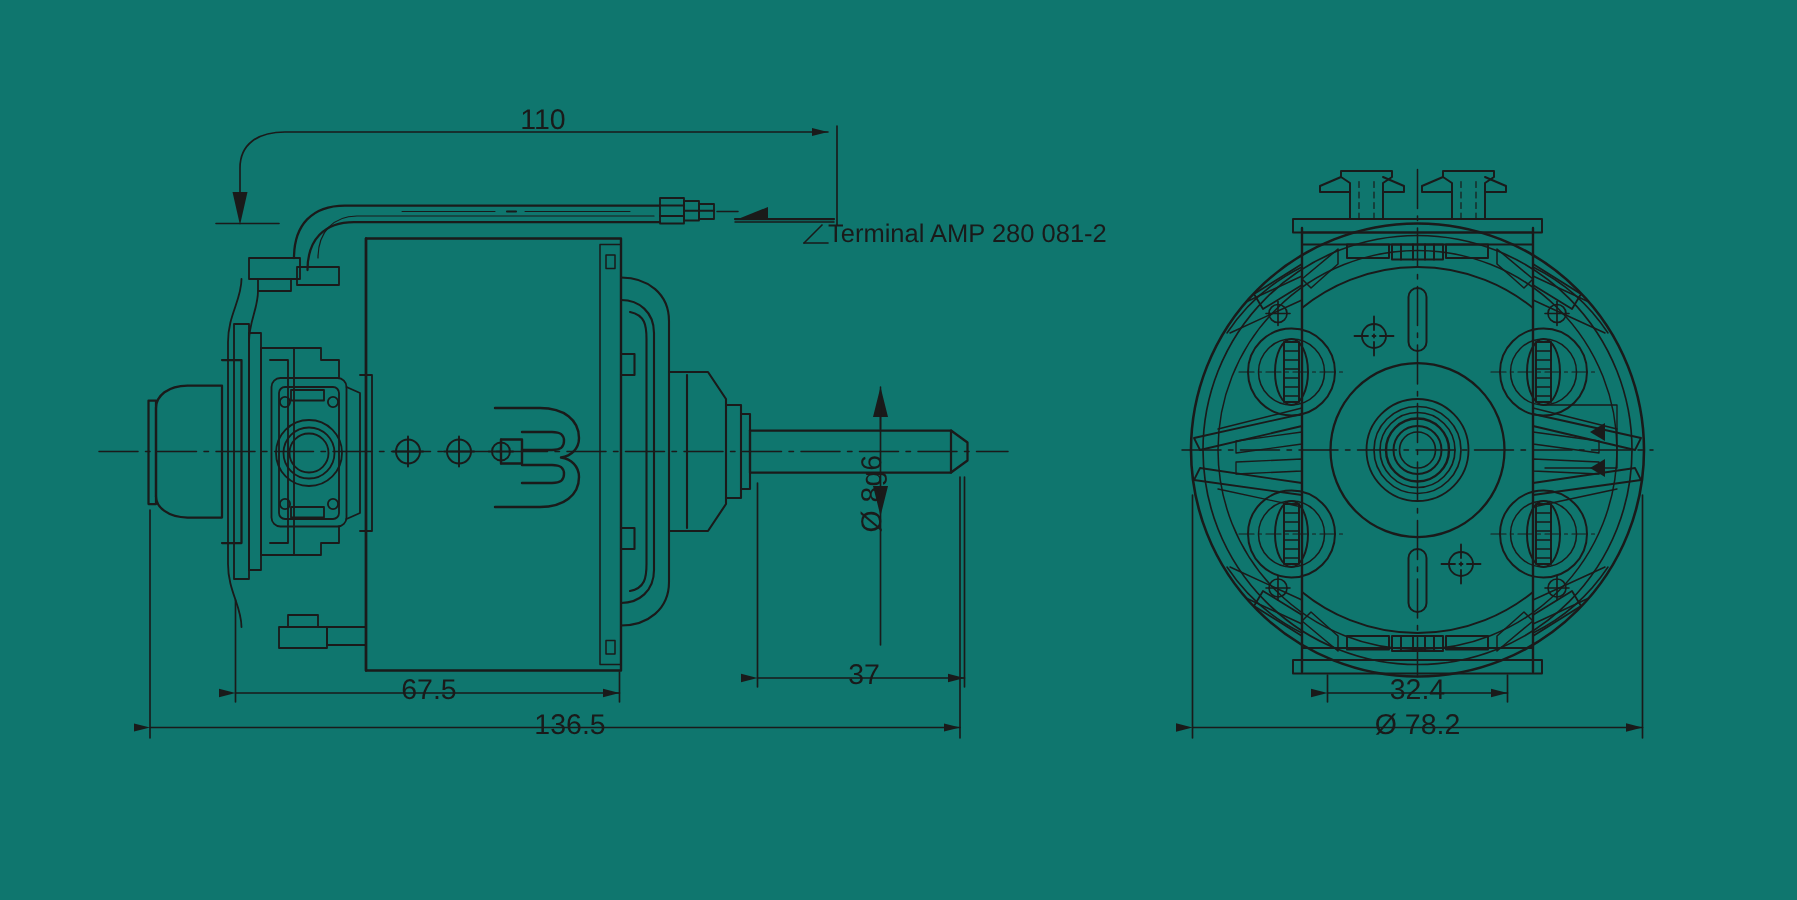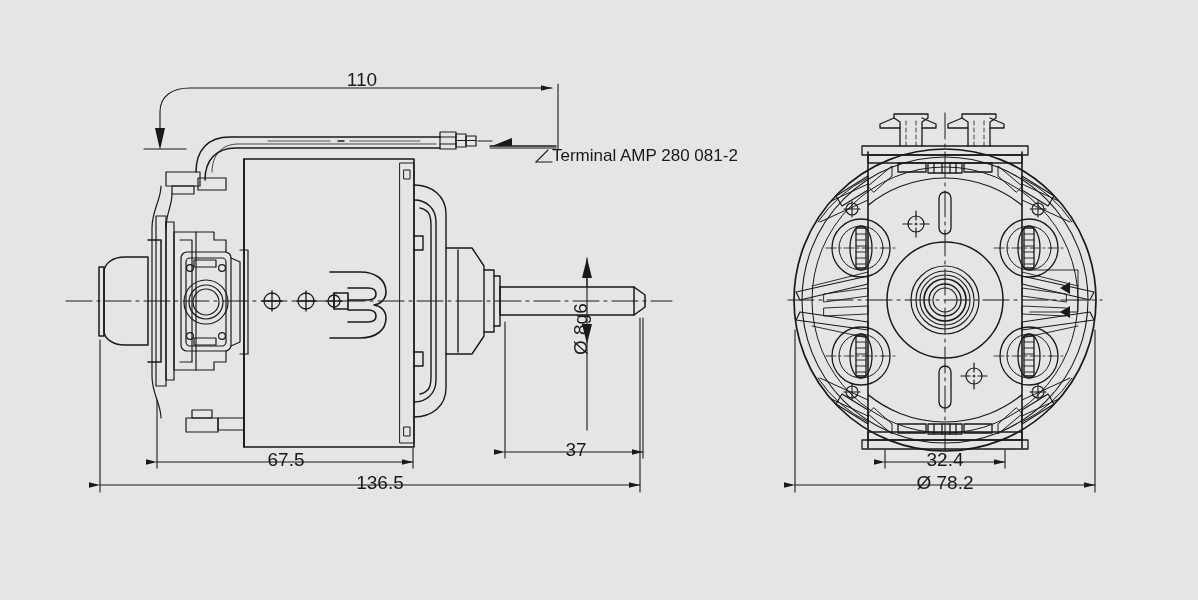--- a/index.html
+++ b/index.html
@@ -4,21 +4,21 @@
 <style>
   html, body {
     margin: 0;
     padding: 0;
     background: #ffffff;
   }
   #sheet {
     position: relative;
     width: 1198px;
     height: 600px;
-    background: #e5e5e5;
+    background: #0f766e;
     font-family: "Liberation Sans", sans-serif;
     overflow: hidden;
   }
   #sheet svg {
     position: absolute;
     left: 0;
     top: 0;
   }
   .dimtext {
     font-family: "Liberation Sans", sans-serif;

